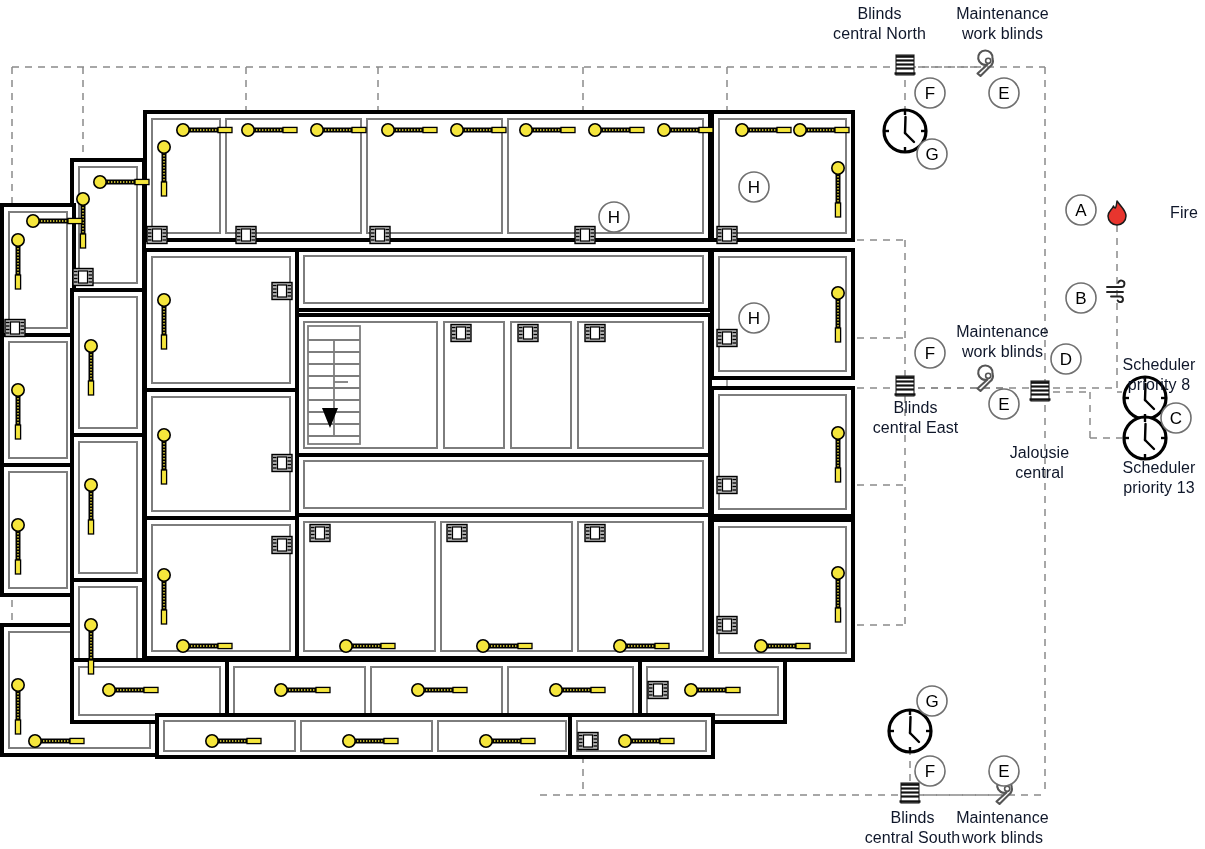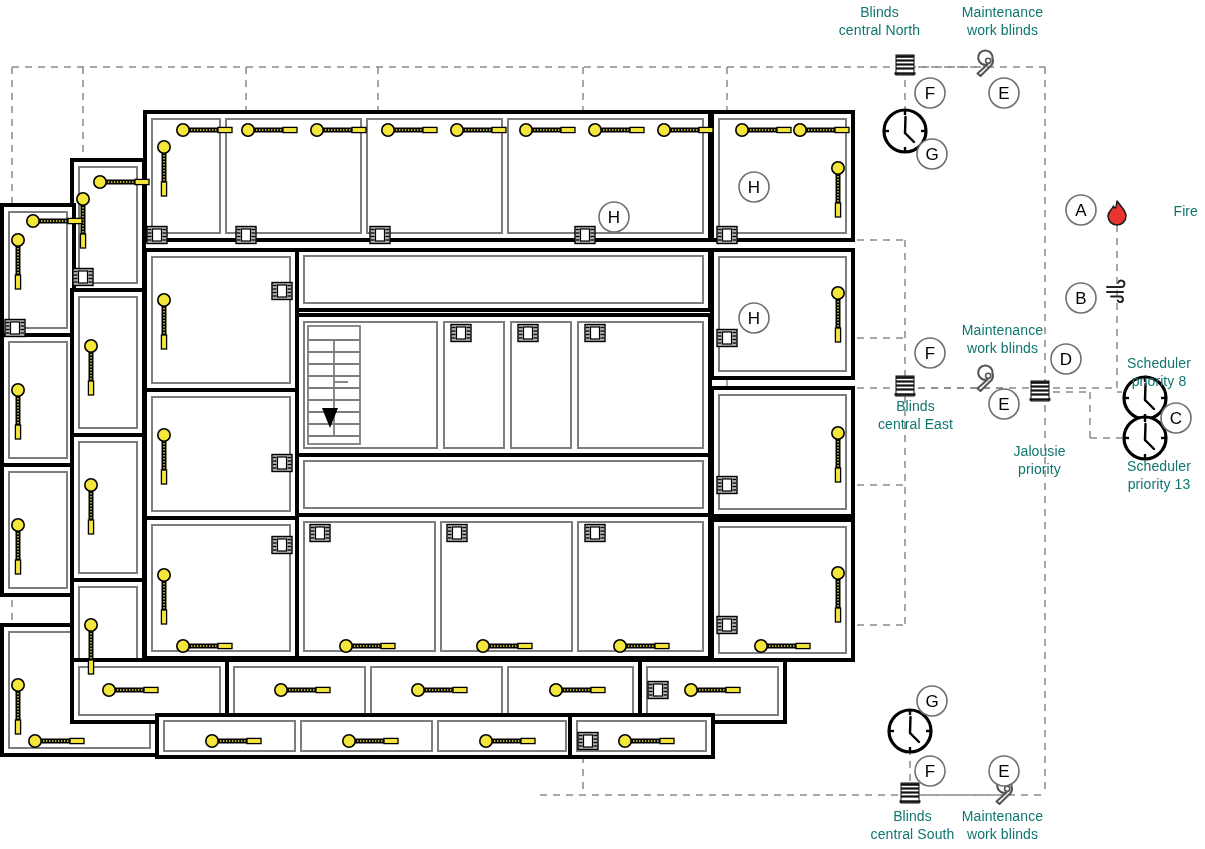--- a/index.html
+++ b/index.html
@@ -5,21 +5,21 @@
   html,body{margin:0;padding:0;background:#ffffff;}
   body{
     width:1205px;height:849px;position:relative;overflow:hidden;
     font-family:"Liberation Sans", sans-serif;
     color:#000;
   }
   #stage{position:absolute;left:0;top:0;width:1205px;height:849px;}
   svg#plan{position:absolute;left:0;top:0;width:1205px;height:849px;}
   .lbl{
     position:absolute;text-align:center;line-height:1.28;
-    font-size:14px;color:#0f766e;white-space:pre;
+    font-size:16px;color:#0f172a;white-space:pre;
     letter-spacing:0.1px;
   }
 </style>
 </head>
 <body>
 
 <div id="stage">
 
   <svg id="plan" viewBox="0 0 1205 849">
     <defs>
@@ -502,21 +502,21 @@
   <div class="lbl" style="left:935px;top:4px;width:135px;">Maintenance
 work blinds</div>
 
   <div class="lbl" style="left:935px;top:322px;width:135px;">Maintenance
 work blinds</div>
 
   <div class="lbl" style="left:848px;top:398px;width:135px;">Blinds
 central East</div>
 
   <div class="lbl" style="left:972px;top:443px;width:135px;">Jalousie
-priority</div>
+central</div>
 
   <div class="lbl" style="left:1138px;top:203px;width:60px;text-align:right;">Fire</div>
 
 
   <div class="lbl" style="left:1113px;top:355px;width:92px;">Scheduler
 priority 8</div>
 
   <div class="lbl" style="left:1113px;top:458px;width:92px;">Scheduler
 priority 13</div>
 

